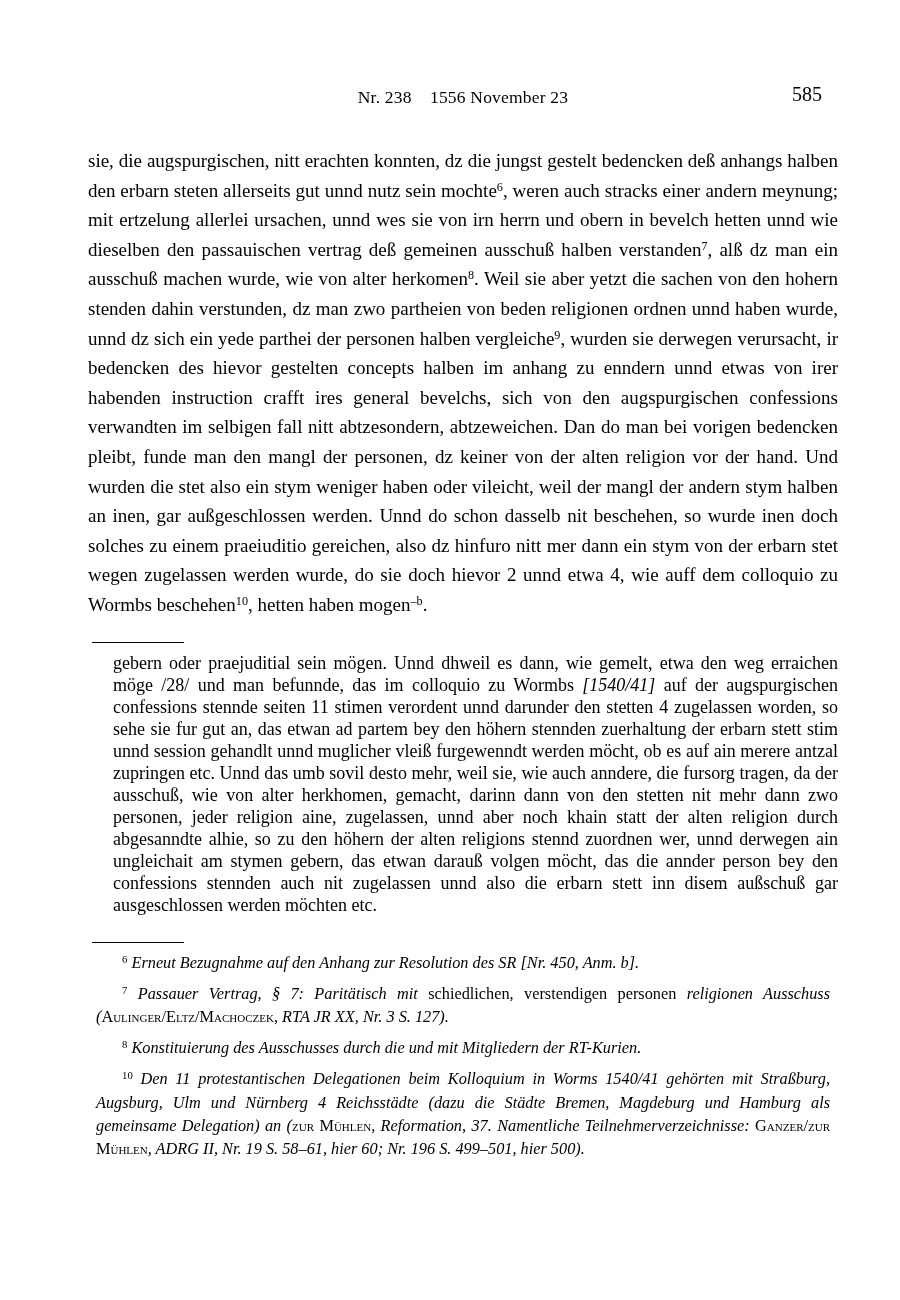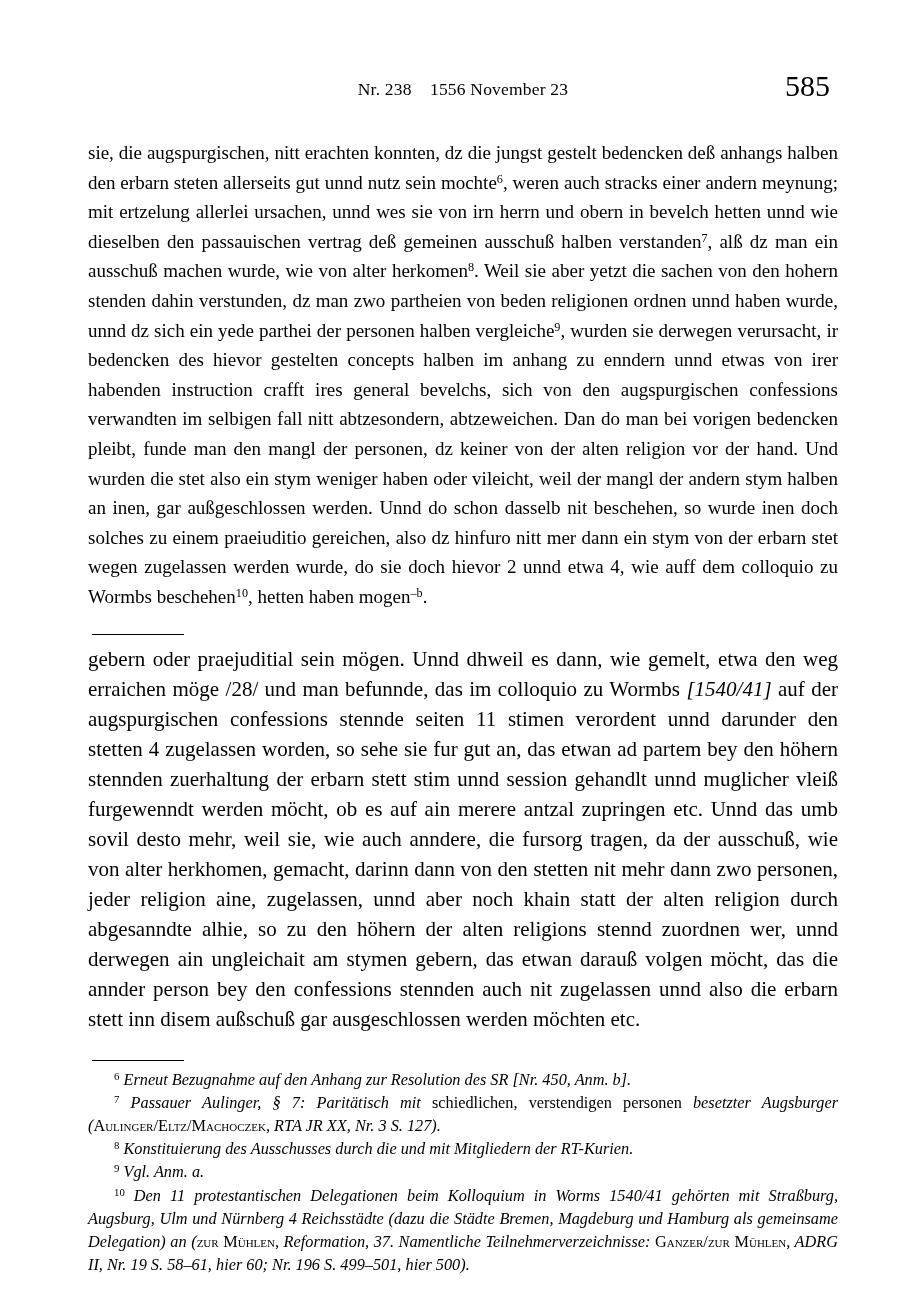--- a/index.html
+++ b/index.html
@@ -21,34 +21,34 @@
     width: 900px;
     height: 1300px;
     box-sizing: border-box;
     padding: 78px 62px 20px 88px;
   }
 
   
   .runhead {
     position: relative;
     height: 34px;
-    margin: 0 0 26px 0;
+    margin: 8px 0 26px 0;
   }
   .runhead-center {
     text-align: center;
     font-size: 17.5px;
     letter-spacing: 0.2px;
     line-height: 22px;
     white-space: pre;
   }
   .runhead-folio {
     position: absolute;
-    right: 8px;
+    right: 16px;
     top: -6px;
-    font-size: 30px;
+    font-size: 20px;
     line-height: 28px;
   }
 
   
   .body-block {
     font-size: 19px;
     line-height: 29.6px;
     text-align: justify;
     text-justify: inter-word;
     hyphens: none;
@@ -76,37 +76,38 @@
     width: 92px;
     margin: 0;
     padding: 0;
     height: 0;
   }
   .rule-apparatus { margin: 22px 0 9px 4px; }
   .rule-footnotes { margin: 26px 0 7px 4px; }
 
   
   .apparatus {
-    font-size: 21px;
-    line-height: 30px;
+    font-size: 18px;
+    line-height: 22px;
     text-align: justify;
     hyphens: none;
+    margin-left: 25px;
   }
   .apparatus p { margin: 0; }
   .apparatus i { font-style: italic; }
 
   
   .footnotes {
     font-size: 16.3px;
     line-height: 23.2px;
     text-align: justify;
     hyphens: none;
   }
   .footnotes p {
-    margin: 0;
+    margin: 8px;
     text-indent: 26px;
     font-style: italic;
     font-family: Liberation Serif, serif;
   }
   .footnotes sup {
     font-size: 0.66em;
     vertical-align: 0.5em;
     font-style: normal;
   }
   .footnotes .rom { font-style: normal; }
@@ -134,19 +135,18 @@
   <hr class="rule rule-apparatus">
 
   <div class="apparatus">
     <p><span>gebern oder praejuditial sein mögen. Unnd dhweil es dann, wie gemelt, etwa den weg erraichen möge /28/ und man befunnde, das im colloquio zu Wormbs </span><i>[1540/41]</i><span> auf der augspurgischen confessions stennde seiten 11 stimen verordent unnd darunder den stetten 4 zugelassen worden, so sehe sie fur gut an, das etwan ad partem bey den höhern stennden zuerhaltung der erbarn stett stim unnd session gehandlt unnd muglicher vleiß furgewenndt werden möcht, ob es auf ain merere antzal zupringen etc. Unnd das umb sovil desto mehr, weil sie, wie auch anndere, die fursorg tragen, da der ausschuß, wie von alter herkhomen, gemacht, darinn dann von den stetten nit mehr dann zwo personen, jeder religion aine, zugelassen, unnd aber noch khain statt der alten religion durch abgesanndte alhie, so zu den höhern der alten religions stennd zuordnen wer, unnd derwegen ain ungleichait am stymen gebern, das etwan darauß volgen möcht, das die annder person bey den confessions stennden auch nit zugelassen unnd also die erbarn stett inn disem außschuß gar ausgeschlossen werden möchten etc.</span></p>
   </div>
 
   <hr class="rule rule-footnotes">
 
   <div class="footnotes" id="footnotes-container">
       <p><sup>6</sup> <span>Erneut Bezugnahme auf den Anhang zur Resolution des SR [Nr. 450, Anm. b].</span></p>
-      <p><sup>7</sup> <span>Passauer Aulinger, § 7: Paritätisch mit </span><span class="rom">schiedlichen, verstendigen personen </span><span>besetzter Augsburger </span><span>(</span><span class="sc">Aulinger/Eltz/Machoczek</span><span>, RTA JR XX, Nr. 3 S. 127).</span></p>
+      <p><sup>7</sup> <span>Passauer Vertrag, § 7: Paritätisch mit </span><span class="rom">schiedlichen, verstendigen personen </span><span>religionen Ausschuss </span><span>(</span><span class="sc">Aulinger/Eltz/Machoczek</span><span>, RTA JR XX, Nr. 3 S. 127).</span></p>
       <p><sup>8</sup> <span>Konstituierung des Ausschusses durch die und mit Mitgliedern der RT-Kurien.</span></p>
-      <p><sup>9</sup> <span>Vgl. Anm. a.</span></p>
       <p><sup>10</sup> <span>Den 11 protestantischen Delegationen beim Kolloquium in Worms 1540/41 gehörten mit Straßburg, Augsburg, Ulm und Nürnberg 4 Reichsstädte (dazu die Städte Bremen, Magdeburg und Hamburg als gemeinsame Delegation) an (</span><span class="sc">zur Mühlen</span><span>, Reformation, 37. Namentliche Teilnehmerverzeichnisse: </span><span class="sc">Ganzer/zur Mühlen</span><span>, ADRG II, Nr. 19 S. 58–61, hier 60; Nr. 196 S. 499–501, hier 500).</span></p>
     </div>
 
 </div>
 
 </body></html>

